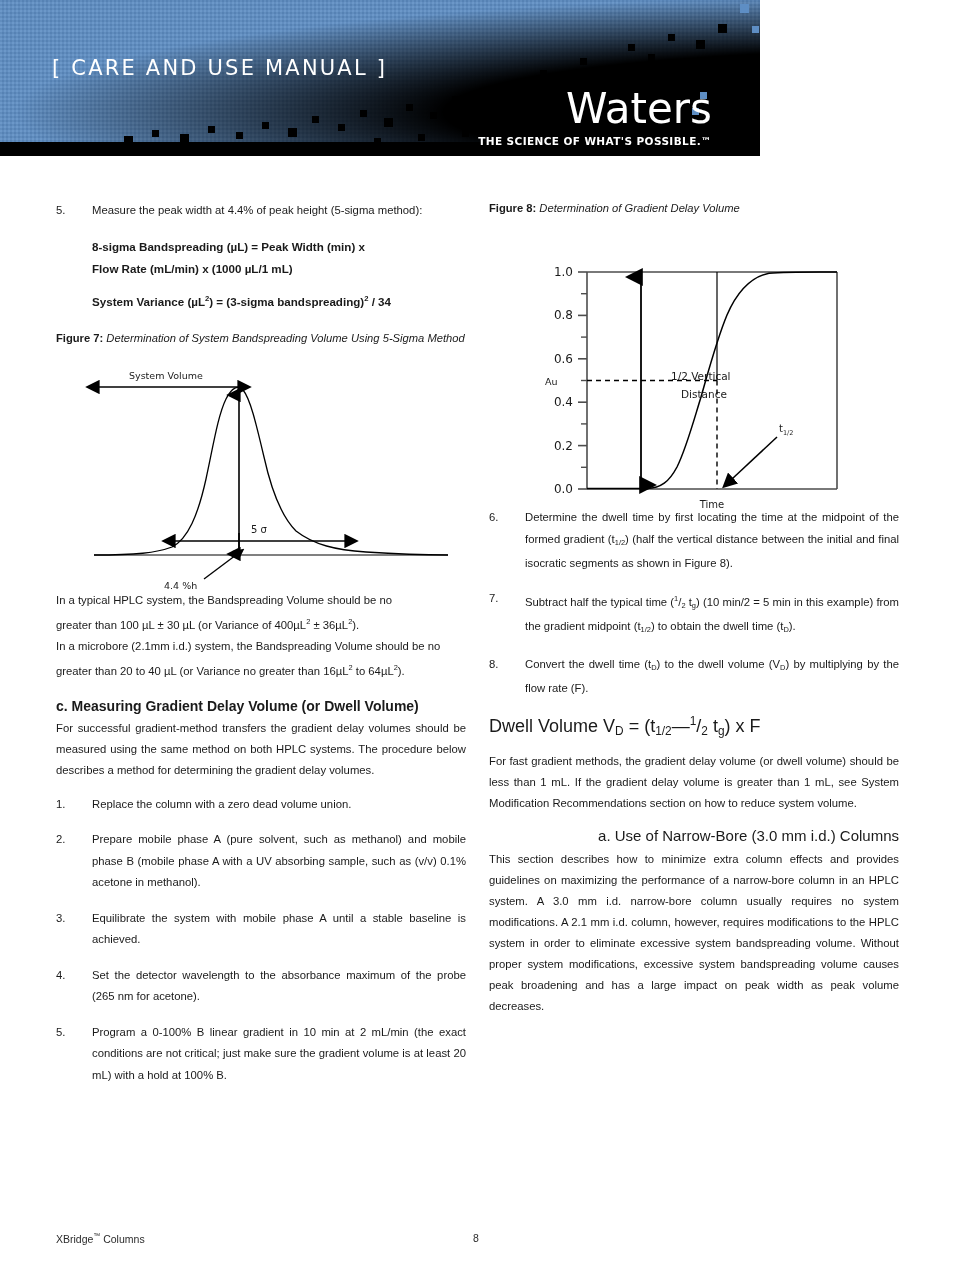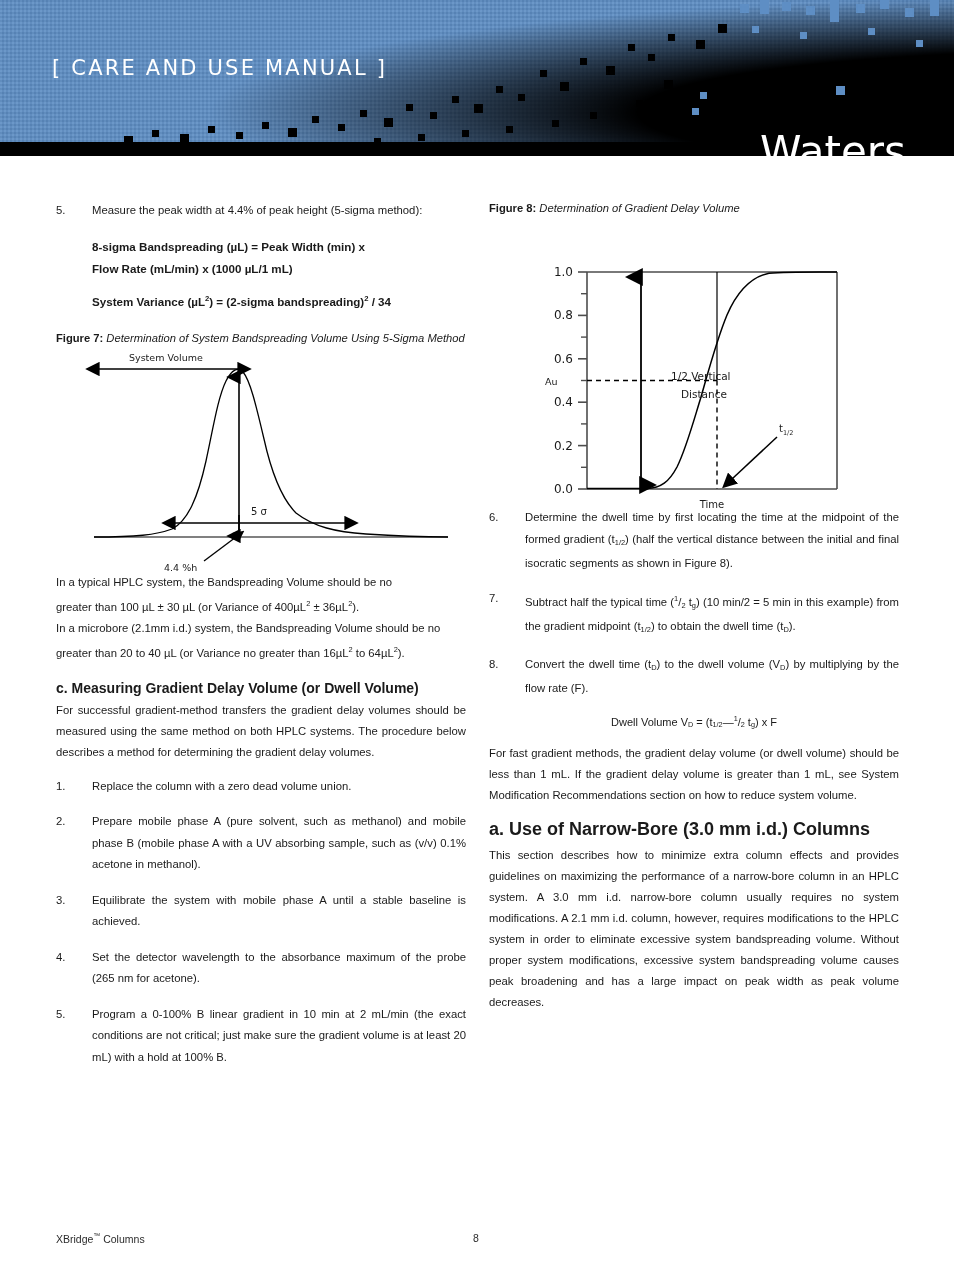--- a/index.html
+++ b/index.html
@@ -13,21 +13,21 @@
     position: relative;
     font-family: "Liberation Sans", sans-serif;
     color: #1a1a1a;
     overflow: hidden;
   }
 
   
   .banner {
     position: absolute;
     left: 0; top: 0;
-    width: 954px;
+    width: 760px;
     height: 156px;
     background: #5e8ec4;
     overflow: hidden;
   }
   .banner-blue {
     position: absolute;
     inset: 0;
     background:
       repeating-linear-gradient(0deg, rgba(255,255,255,.045) 0 2px, rgba(0,0,0,.045) 2px 4px),
       repeating-linear-gradient(90deg, rgba(255,255,255,.045) 0 2px, rgba(0,0,0,.045) 2px 4px),
@@ -71,21 +71,20 @@
     top: 88px;
     text-align: right;
     color: #ffffff;
   }
   .waters-word {
     font-size: 42px;
     line-height: 42px;
     letter-spacing: 0px;
     font-weight: 400;
     font-family: "DejaVu Sans", sans-serif;
-    margin-top: 43px;
   }
   .waters-tag {
     font-size: 10.5px;
     letter-spacing: 0.4px;
     font-weight: bold;
     margin-top: 5px;
     font-family: "DejaVu Sans", sans-serif;
   }
 
   
@@ -151,40 +150,40 @@
   .figcap b { font-weight: bold; font-style: normal; }
   .figcap i { font-style: italic; }
 
   h2.section {
     font-size: 14.2px;
     font-weight: bold;
     letter-spacing: 0.4px;
     margin: 20px 0 9px 0;
   }
   h3.subsection {
-    font-size: 18px;
-    font-weight: bold;
+    font-size: 15px;
+    font-weight: normal;
     margin: 0 0 5px 0;
+    text-align: right;
   }
   h3.subsection-c {
     font-size: 14px;
     font-weight: bold;
     margin: 16px 0 4px 0;
   }
   sup { font-size: 0.66em; vertical-align: super; }
   sub { font-size: 0.66em; vertical-align: -0.22em; }
 
   .center-formula {
-    text-align: center;
-    font-size: 11px;
+    font-size: 18px;
     margin: 8px 0 14px 0;
   }
 
   
-  .fig7 { position: relative; width: 410px; height: 225px; margin-top: 0; text-decoration: underline; }
+  .fig7 { position: relative; width: 410px; height: 225px; margin-top: 18px; text-decoration: underline; }
   .fig8 { position: relative; width: 410px; height: 280px; margin-top: 10px; }
 
   
   .footer {
     position: absolute;
     left: 0;
     top: 1232px;
     width: 954px;
     font-size: 10.5px;
     color: #2b2b2b;
@@ -270,21 +269,21 @@
     <ul class="numlist">
       <li class="numitem nojust">
         <span class="num">5.</span>
         <span>Measure the peak width at 4.4% of peak height (5-sigma method):</span>
       </li>
     </ul>
 
     <div class="formula">8-sigma Bandspreading (µL) = Peak Width (min) x</div>
     <div class="formula">Flow Rate (mL/min) x (1000 µL/1 mL)</div>
     <div class="formula-gap"></div>
-    <div class="formula"><span>System Variance (µL</span><sup>2</sup><span>) = (2-sigma bandspreading)</span><sup>2</sup><span> / 34</span></div>
+    <div class="formula"><span>System Variance (µL</span><sup>2</sup><span>) = (3-sigma bandspreading)</span><sup>2</sup><span> / 34</span></div>
 
     <div style="height:18px"></div>
 
     <div class="figcap"><b>Figure 7:</b><i> Determination of System Bandspreading Volume Using 5-Sigma Method</i></div>
 
     <div class="fig7">
       <svg width="410" height="225" viewBox="0 0 410 225">
         <defs>
           <marker id="arrL" markerWidth="9" markerHeight="9" refX="8" refY="4.5" orient="auto">
             <path d="M9,0 L9,9 L0,4.5 z" fill="#000"></path>

